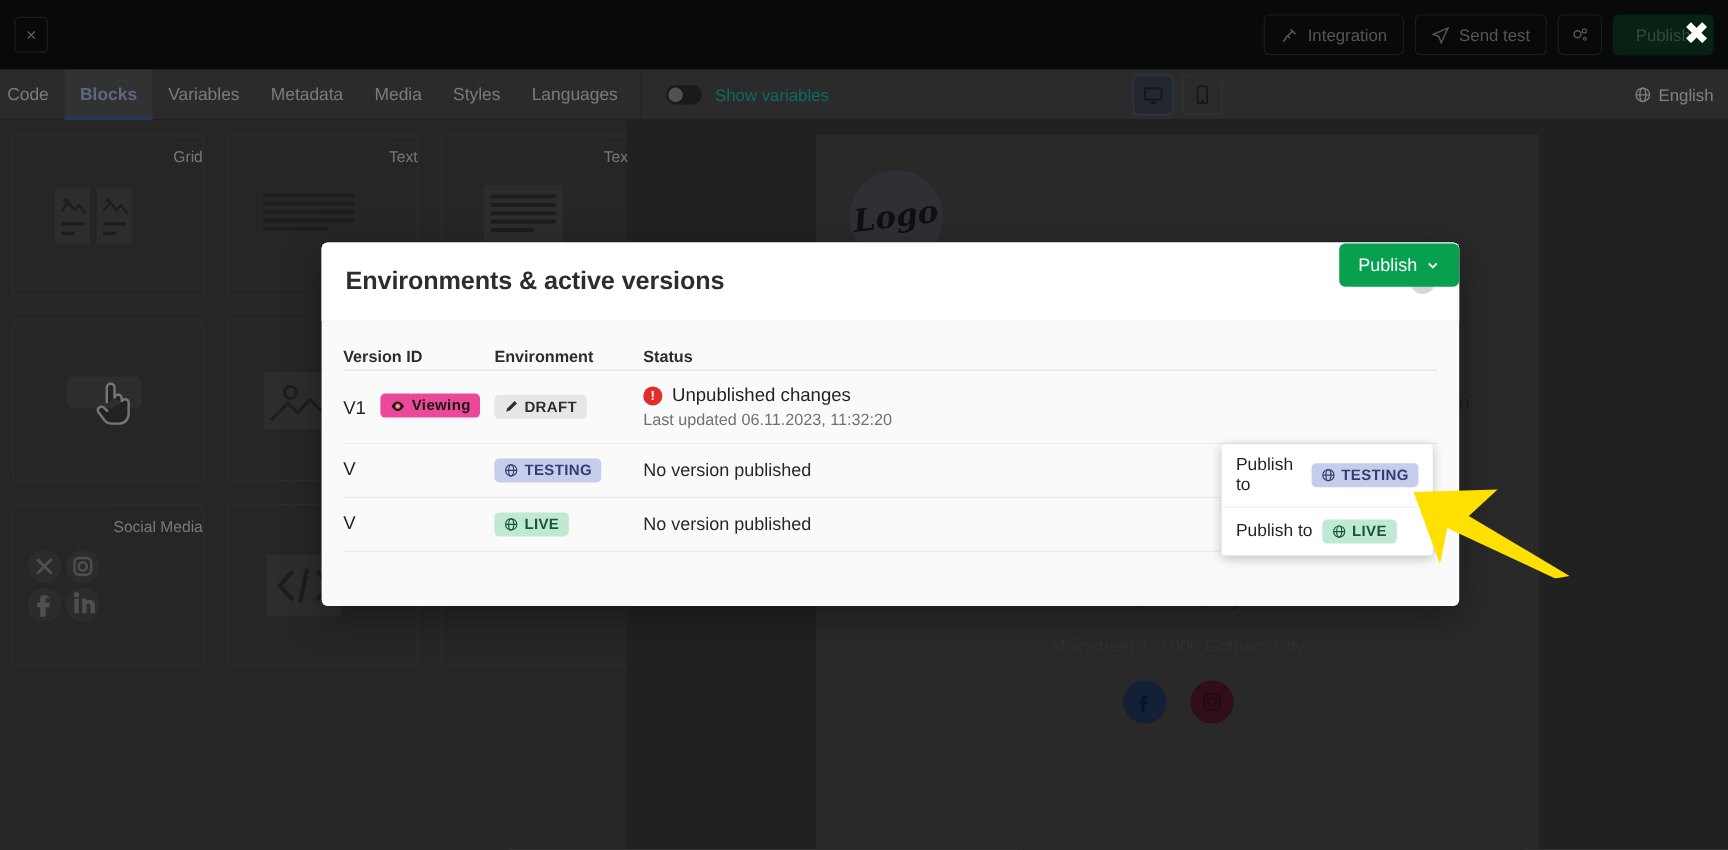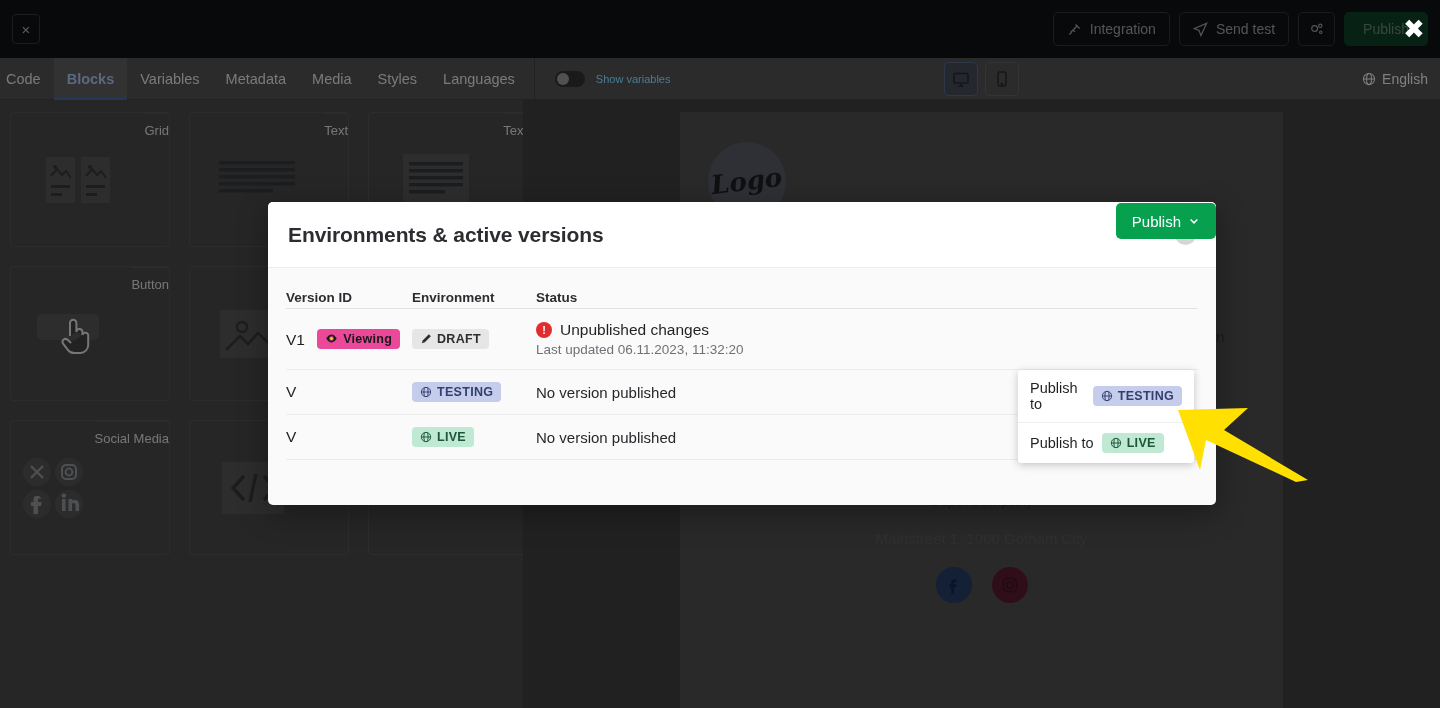--- a/index.html
+++ b/index.html
@@ -62,21 +62,21 @@
   }
   .subbar-mid { display: flex; align-items: center; padding-left: 20px; gap: 11px; border-left: 1px solid #3a3a3a; margin-left: 6px;}
   .toggle {
     width: 30px; height: 16px; border-radius: 9px; background: #2e2e2e;
     position: relative; flex: none;
   }
   .toggle .knob {
     position: absolute; left: 2px; top: 2px; width: 12px; height: 12px;
     border-radius: 50%; background: #898d91;
   }
-  .subbar-label { color: #7dd3fc; font-size: 11px; }
+  .subbar-label { color: #14b8a6; font-size: 14px; }
   .device-grp { position: absolute; left: 944px; top: 62px; display: flex; gap: 7px; }
   .dev-btn {
     width: 34px; height: 34px; border-radius: 5px; border: 1px solid #5a5a5a;
     display: flex; align-items: center; justify-content: center; color: #2b2f36;
   }
   .dev-btn.sel { border-color: #52617e; background: #3e444e; }
   .subbar-right {
     margin-left: auto; display: flex; align-items: center; gap: 6px;
     padding-right: 12px; color: #d9dcdf; font-size: 14px;
   }
@@ -366,21 +366,20 @@
           <div class="blk-name">Text</div>
         </div>
 
         <div class="blk">
           <div class="blk-art">
             <svg width="72" height="56" viewBox="0 0 72 56">
               <rect x="2" y="8" width="62" height="26" rx="5" fill="#4f4f4f"></rect>
               <path d="M35 30 l0 -13 a3.2 3.2 0 016.4 0 l0 9 M41.4 26 a3 3 0 016 0 l0 3 M47.4 29 a3 3 0 015.8 0 l0 10 a8 8 0 01-8 8 l-6 0 a8 8 0 01-6.4 -3.2 l-5 -6.6 a3 3 0 014.6-3.6 l3.6 3.4" fill="#3b3b3b" stroke="#c9cccf" stroke-width="2"></path>
             </svg>
           </div>
-          <div class="blk-name">Button</div>
         </div>
 
         <div class="blk">
           <div class="blk-art">
             <svg width="62" height="48" viewBox="0 0 62 48">
               <rect width="62" height="48" fill="#4f4f4f"></rect>
               <circle cx="22" cy="17" r="5" fill="none" stroke="#2f3236" stroke-width="2.4"></circle>
               <path d="M6 40 l14 -14 8 8 10 -11 18 17" stroke="#2f3236" stroke-width="2.6" fill="none"></path>
             </svg>
           </div>

